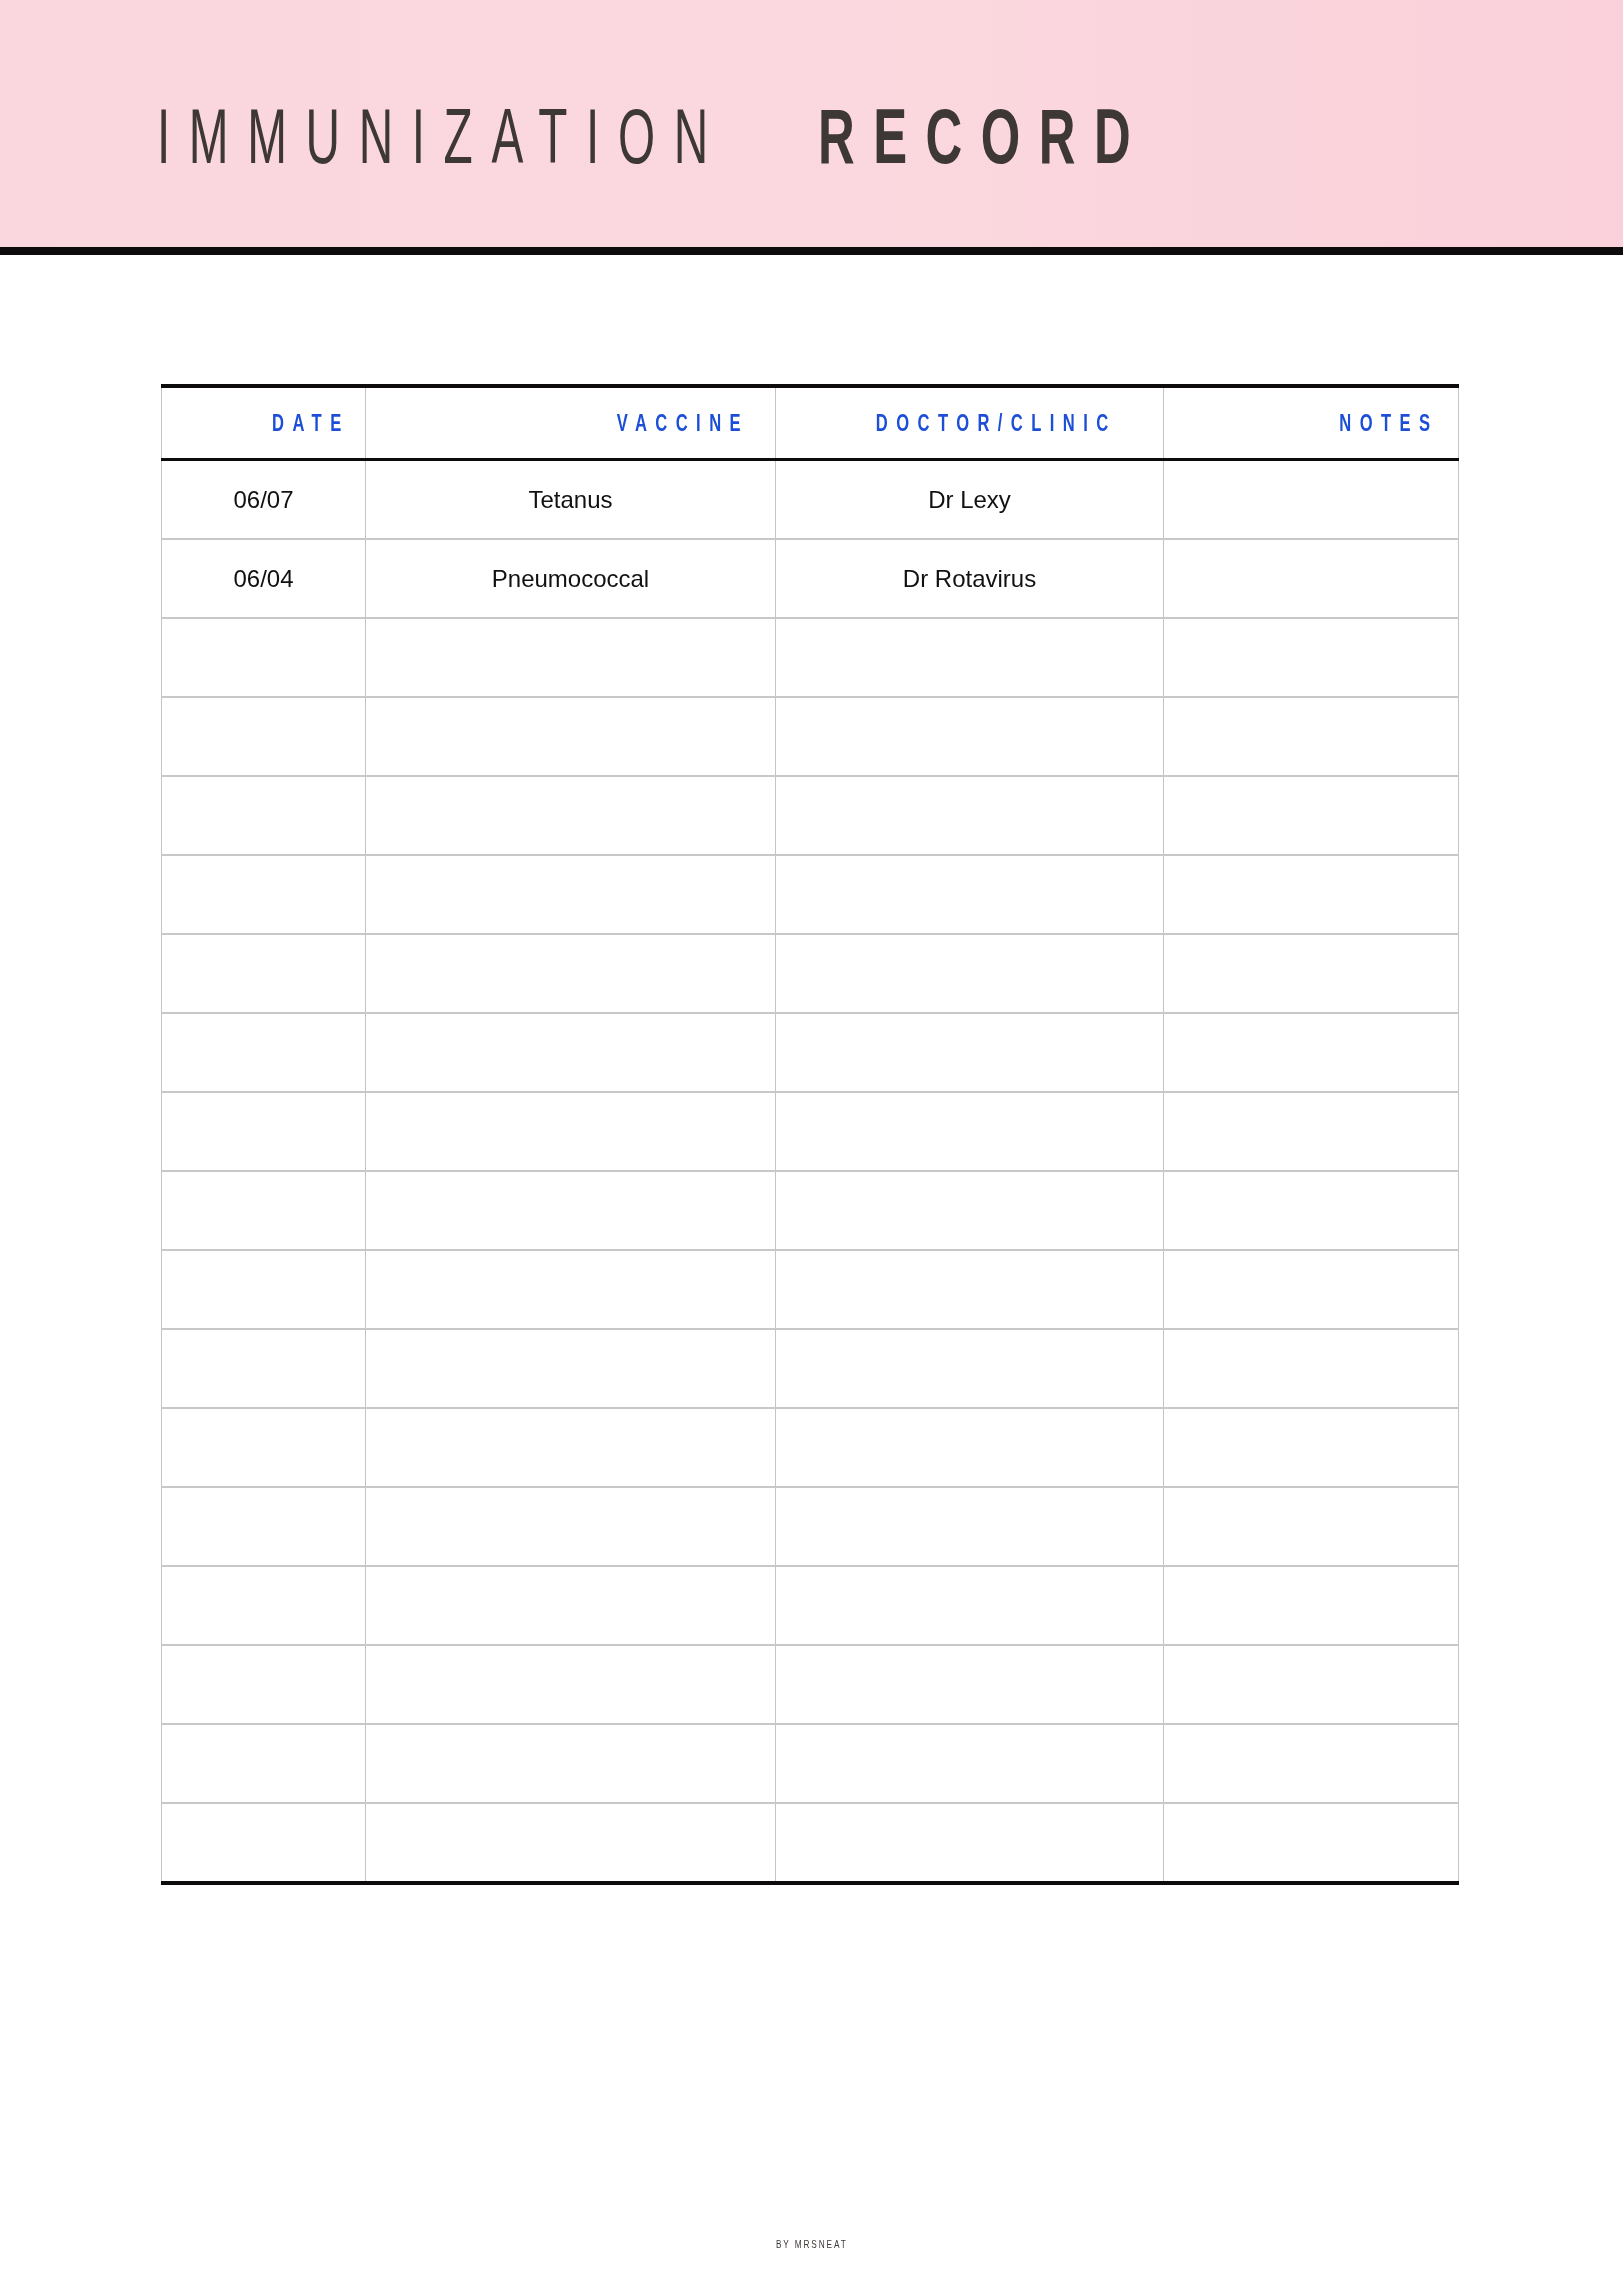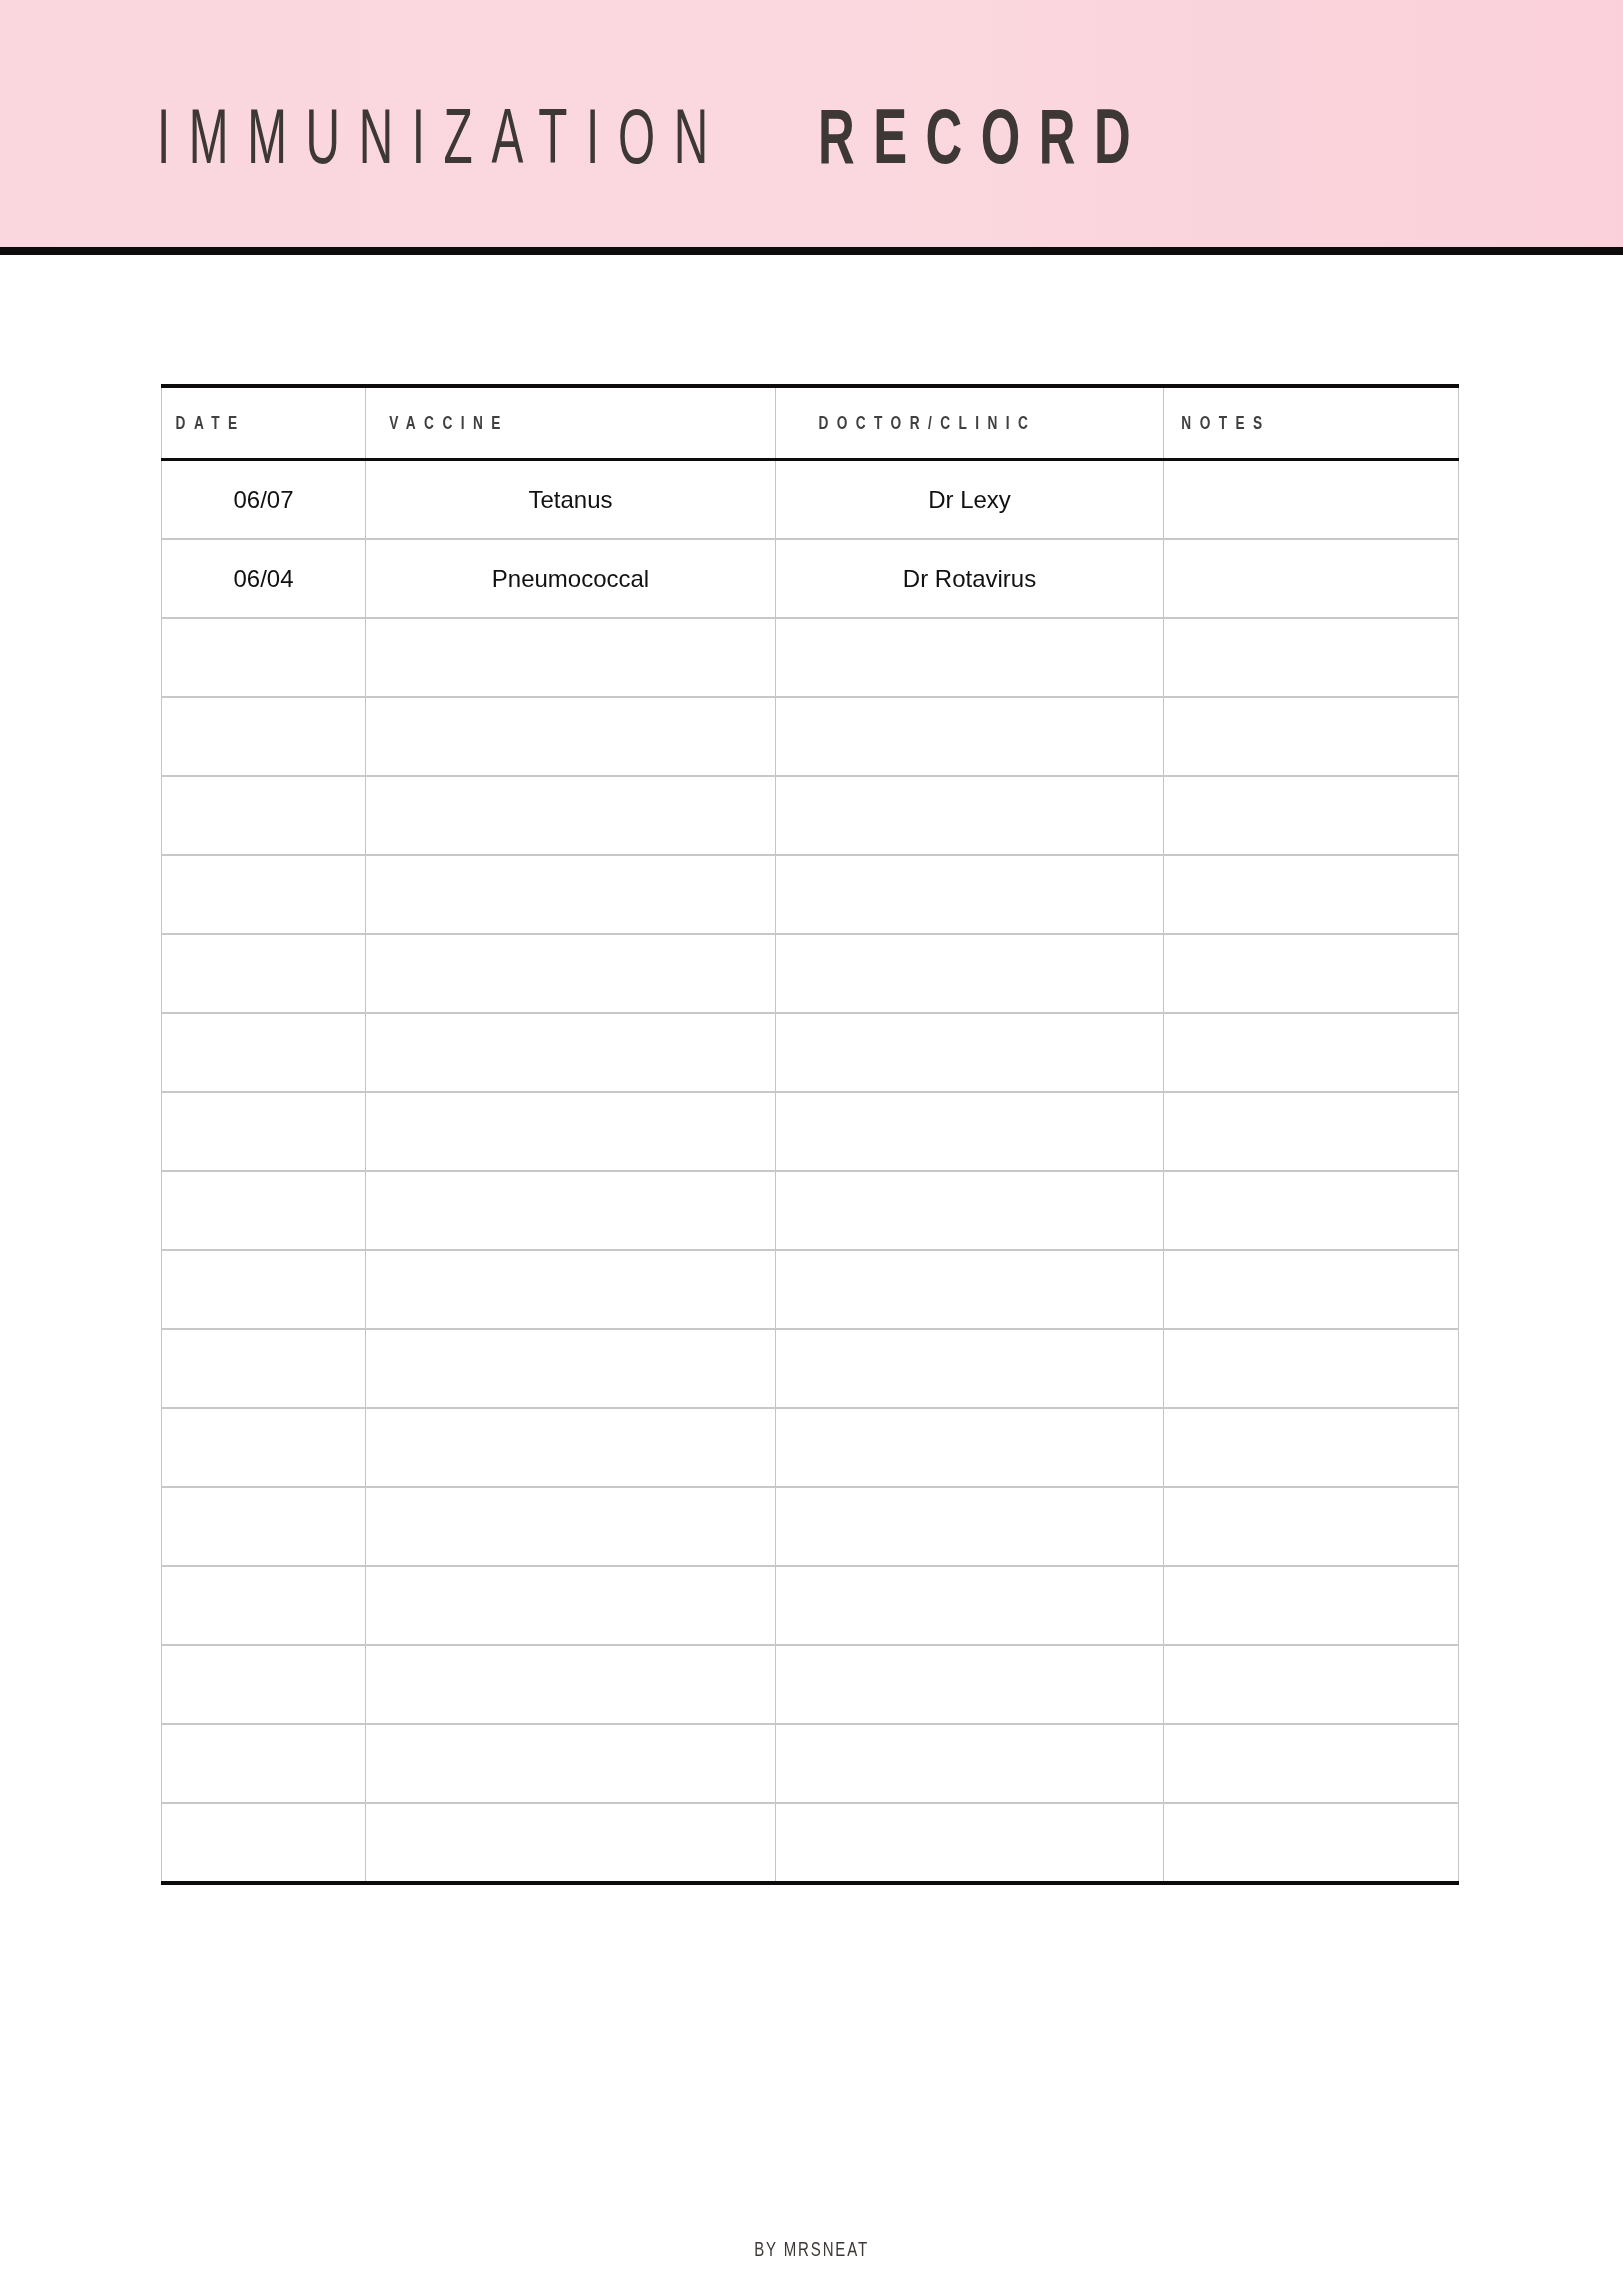--- a/index.html
+++ b/index.html
@@ -8,25 +8,25 @@
   .header-bar { position: absolute; left: 0; top: 247px; width: 1623px; height: 7.5px; background: #0d0b0b; }
   .title-wrap { position: absolute; left: 157px; top: 95px; width: 1001px; height: 83px; }
   .t-light { position: absolute; left: 0; top: 0; font-family: "Liberation Sans Narrow", "Liberation Sans", sans-serif; font-weight: normal; font-size: 77px; line-height: 83px; letter-spacing: 30px; color: #3d3836; transform: scaleX(0.62); transform-origin: left top; -webkit-text-stroke: 0; }
   .t-bold { position: absolute; left: 661px; top: 0; font-family: "Liberation Sans", sans-serif; font-weight: bold; font-size: 77px; line-height: 83px; letter-spacing: 28px; color: #3d3836; transform: scaleX(0.66); transform-origin: left top; }
 
   table.rec { position: absolute; left: 161px; top: 384px; width: 1296px; border-collapse: collapse; table-layout: fixed; }
   table.rec col.c1 { width: 204px; }
   table.rec col.c2 { width: 410px; }
   table.rec col.c3 { width: 388px; }
   table.rec col.c4 { width: 295px; }
-  table.rec th { height: 70px; border-top: 4.2px solid #0d0b0b; border-bottom: 3.3px solid #0d0b0b; border-left: 1.7px solid #c4c4c4; border-right: 1.7px solid #c4c4c4; font-family: "Liberation Sans", sans-serif; font-weight: bold; font-size: 19px; color: #404040; letter-spacing: 11.7px; text-align: left; padding: 0; }
+  table.rec th { height: 70px; border-top: 4.2px solid #0d0b0b; border-bottom: 3.3px solid #0d0b0b; border-left: 1.7px solid #c4c4c4; border-right: 1.7px solid #c4c4c4; font-family: "Liberation Sans", sans-serif; font-weight: bold; font-size: 23px; color: #1d4ed8; letter-spacing: 11.7px; text-align: right; padding: 0; }
   table.rec th span { display: inline-block; transform: scaleX(0.72); transform-origin: center; }
   table.rec td { height: 77px; border: 1.7px solid #c4c4c4; border-top: 2.5px solid #c8c8c8; font-family: "Liberation Sans", sans-serif; font-size: 24px; color: #111111; text-align: center; padding: 0; }
   table.rec tr.last td { border-bottom: 4.2px solid #0d0b0b; }
-  .footer { position: absolute; left: 0; top: 2238px; width: 1623px; text-align: center; font-family: "Liberation Sans", sans-serif; font-size: 20px; letter-spacing: 2.5px; color: #3d3836; }
+  .footer { position: absolute; left: 0; top: 2238px; width: 1623px; text-align: center; font-family: "Liberation Sans", sans-serif; font-size: 11px; letter-spacing: 2.5px; color: #3d3836; }
   .footer span { display: inline-block; transform: scaleX(0.75); }
 </style>
 </head>
 <body>
 
 <div class="header"></div>
 <div class="header-bar"></div>
 
 <div class="title-wrap">
   <span class="t-light">IMMUNIZATION</span>

